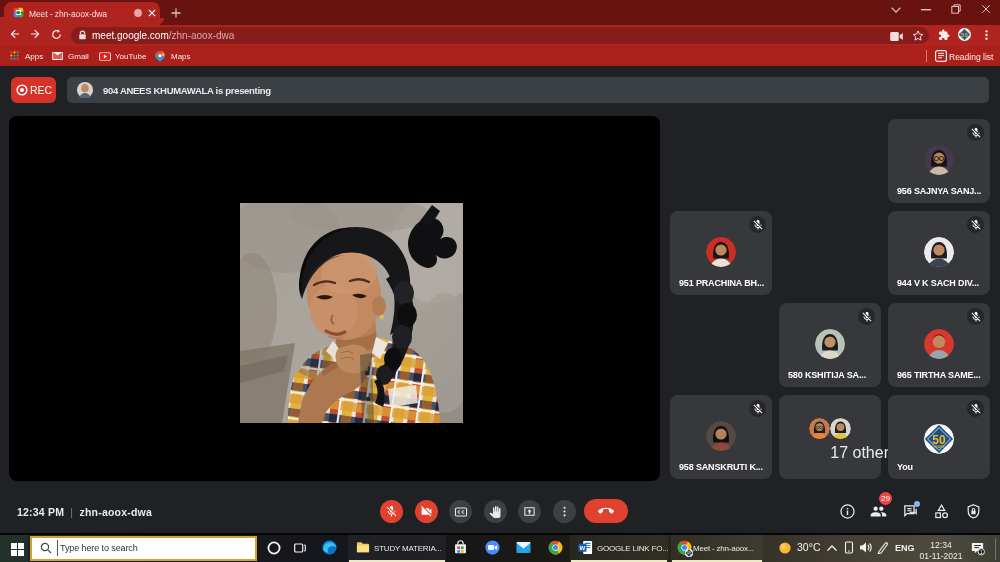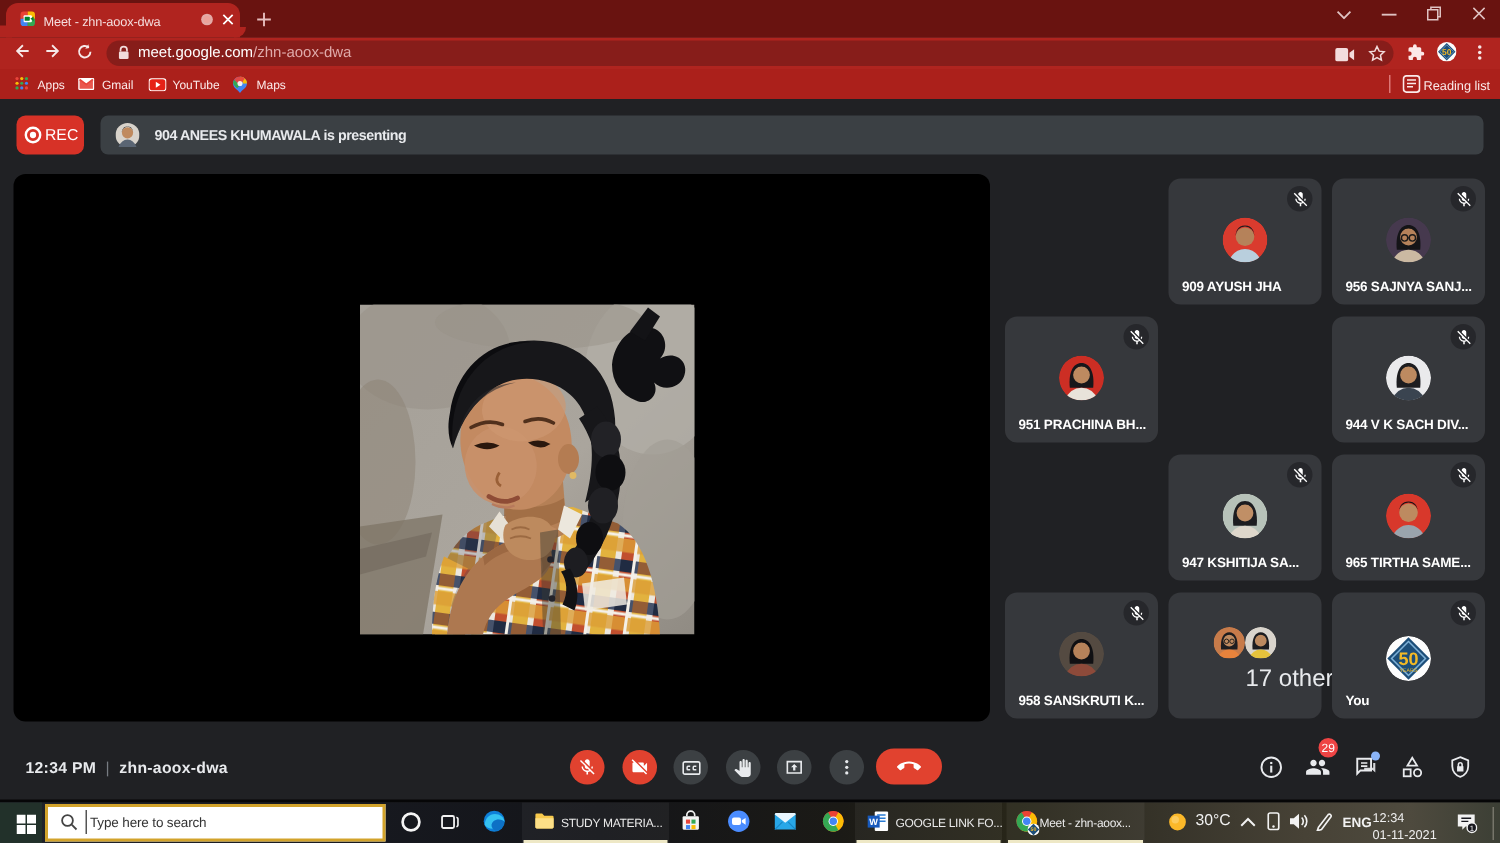--- a/index.html
+++ b/index.html
@@ -34,21 +34,21 @@
 .ricon{position:absolute;top:503px;width:17px;height:17px}
 
 #gapline{left:0;top:533px;width:1000px;height:2px;background:#060607}
 #taskbar{left:0;top:535px;width:1000px;height:27px;background:linear-gradient(90deg,#20232b 0%,#171920 22%,#141519 40%,#1b1a16 56%,#282619 68%,#37342a 78%,#474236 87%,#4e4a3e 94%,#3c3f35 100%)}
 #startbtn{left:0;top:535px;width:28px;height:27px;background:#22312a}
 #searchbox{left:30px;top:536px;width:227px;height:25px;background:#fff;border:2px solid #d2a32b}
 #searchtext{left:60px;top:543px;font-size:9px;letter-spacing:-.1px;color:#333}
 .tbtext{top:543.5px;font-size:8px;letter-spacing:-.2px;color:#e9e9e9;white-space:nowrap}
 .tbbtn{position:absolute;top:535px;height:27px;background:rgba(255,255,255,.05)}
 .tbline{position:absolute;top:559.5px;height:2.5px;background:#eee8c6}
-.clock{position:absolute;font-size:8.5px;color:#eee;text-align:left;line-height:11px}
+.clock{position:absolute;font-size:8.5px;color:#eee;text-align:center;line-height:11px}
 </style></head>
 <body>
 <div id="stage">
 
   <div class="abs" id="titlebar"></div>
   <div class="abs" id="tab"></div>
   <div class="abs" style="left:0;top:17px;width:8px;height:8px;background:#b0241f"></div>
   <div class="abs" style="left:156px;top:18px;width:8px;height:7px;background:#b0241f;border-radius:0 0 7px 0"></div>
   <div class="abs" id="tabtitle">Meet - zhn-aoox-dwa</div>
 
@@ -265,34 +265,20 @@
     <path d="M101 150 q6 -3 12 0 M100 156 q7 -3 14 0" fill="none" stroke="#9c6a42" stroke-width="1.2"></path>
     <path d="M120 152 L132 150 L134 220 L122 220z" fill="#3a3a30" opacity=".45"></path>
     <path d="M148 186 L176 182 L178 200 L150 204z" fill="#f0ebe2" opacity=".85"></path>
     <circle cx="127" cy="170" r="2.2" fill="#23232a"></circle>
     <circle cx="128" cy="196" r="2.2" fill="#23232a"></circle>
 
     <path d="M58 220 C59 202 64 188 72 176 L56 168 C50 184 48 202 48 220z" fill="url(#plaid)"></path>
   </svg>
   </div>
 
-  <div class="abs tile" style="left:779px;top:119px">
-    <div class="tmic">
-        <svg width="12" height="12" viewBox="0 0 24 24">
-          <path fill="#fff" d="M19 11h-1.7c0 .74-.16 1.43-.43 2.05l1.23 1.23c.56-.98.9-2.09.9-3.28zm-4.02.17c0-.06.02-.11.02-.17V5c0-1.66-1.34-3-3-3S9 3.34 9 5v.18l5.98 5.99zM4.27 3L3 4.27l6.01 6.01V11c0 1.66 1.33 3 2.99 3 .22 0 .44-.03.65-.08l1.66 1.66c-.71.33-1.5.52-2.31.52-2.76 0-5.3-2.1-5.3-5.1H5c0 3.41 2.72 6.23 6 6.72V21h2v-3.28c.91-.13 1.77-.45 2.54-.9L19.73 21 21 19.73 4.27 3z"></path>
-        </svg>
-      </div>
-    <div class="tav"><svg width="30" height="30" viewBox="0 0 30 30">
-          <circle cx="15" cy="15" r="15" fill="#da3b2e"></circle>
-          <path d="M3.5 30 Q7.5 21 15 21 Q22.5 21 26.5 30z" fill="#b9cfdd"></path>
-          <circle cx="15" cy="12.8" r="6.2" fill="#b5825a"></circle>
-          <path d="M8.8 12.2 a6.2 6.2 0 0 1 12.4 0 c0-2.6-1.2-6.8-6.2-6.8 s-6.2 4.2-6.2 6.8z" fill="#1d1d20"></path>
-        </svg></div>
-    <div class="tname">909 AYUSH JHA</div>
-  </div>
   <div class="abs tile" style="left:888px;top:119px">
     <div class="tmic">
         <svg width="12" height="12" viewBox="0 0 24 24">
           <path fill="#fff" d="M19 11h-1.7c0 .74-.16 1.43-.43 2.05l1.23 1.23c.56-.98.9-2.09.9-3.28zm-4.02.17c0-.06.02-.11.02-.17V5c0-1.66-1.34-3-3-3S9 3.34 9 5v.18l5.98 5.99zM4.27 3L3 4.27l6.01 6.01V11c0 1.66 1.33 3 2.99 3 .22 0 .44-.03.65-.08l1.66 1.66c-.71.33-1.5.52-2.31.52-2.76 0-5.3-2.1-5.3-5.1H5c0 3.41 2.72 6.23 6 6.72V21h2v-3.28c.91-.13 1.77-.45 2.54-.9L19.73 21 21 19.73 4.27 3z"></path>
         </svg>
       </div>
     <div class="tav"><svg width="30" height="30" viewBox="0 0 30 30">
           <circle cx="15" cy="15" r="15" fill="#46394e"></circle>
           <path d="M7.2 21.5 C6.2 11 9.5 5 15 5 C20.5 5 23.8 11 22.8 21.5z" fill="#141417"></path>
           <path d="M3.5 30 Q7.5 21.5 15 21.5 Q22.5 21.5 26.5 30z" fill="#cbb9a2"></path>
@@ -342,21 +328,21 @@
           <path fill="#fff" d="M19 11h-1.7c0 .74-.16 1.43-.43 2.05l1.23 1.23c.56-.98.9-2.09.9-3.28zm-4.02.17c0-.06.02-.11.02-.17V5c0-1.66-1.34-3-3-3S9 3.34 9 5v.18l5.98 5.99zM4.27 3L3 4.27l6.01 6.01V11c0 1.66 1.33 3 2.99 3 .22 0 .44-.03.65-.08l1.66 1.66c-.71.33-1.5.52-2.31.52-2.76 0-5.3-2.1-5.3-5.1H5c0 3.41 2.72 6.23 6 6.72V21h2v-3.28c.91-.13 1.77-.45 2.54-.9L19.73 21 21 19.73 4.27 3z"></path>
         </svg>
       </div>
     <div class="tav"><svg width="30" height="30" viewBox="0 0 30 30">
           <circle cx="15" cy="15" r="15" fill="#b7c2b9"></circle>
           <path d="M7.2 21.5 C6.2 11 9.5 5 15 5 C20.5 5 23.8 11 22.8 21.5z" fill="#1d1d20"></path>
           <path d="M3.5 30 Q7.5 21.5 15 21.5 Q22.5 21.5 26.5 30z" fill="#ded7cb"></path>
           <circle cx="15" cy="13" r="5.6" fill="#c08f66"></circle>
           <path d="M9.4 12.6 a5.6 5.6 0 0 1 11.2 0 c0-2.4-1-6.4-5.6-6.4 s-5.6 4-5.6 6.4z" fill="#1d1d20"></path>
         </svg></div>
-    <div class="tname">947 KSHITIJA SA...</div>
+    <div class="tname">580 KSHITIJA SA...</div>
   </div>
   <div class="abs tile" style="left:888px;top:303px">
     <div class="tmic">
         <svg width="12" height="12" viewBox="0 0 24 24">
           <path fill="#fff" d="M19 11h-1.7c0 .74-.16 1.43-.43 2.05l1.23 1.23c.56-.98.9-2.09.9-3.28zm-4.02.17c0-.06.02-.11.02-.17V5c0-1.66-1.34-3-3-3S9 3.34 9 5v.18l5.98 5.99zM4.27 3L3 4.27l6.01 6.01V11c0 1.66 1.33 3 2.99 3 .22 0 .44-.03.65-.08l1.66 1.66c-.71.33-1.5.52-2.31.52-2.76 0-5.3-2.1-5.3-5.1H5c0 3.41 2.72 6.23 6 6.72V21h2v-3.28c.91-.13 1.77-.45 2.54-.9L19.73 21 21 19.73 4.27 3z"></path>
         </svg>
       </div>
     <div class="tav"><svg width="30" height="30" viewBox="0 0 30 30">
           <circle cx="15" cy="15" r="15" fill="#d8382b"></circle>
           <path d="M3.5 30 Q7.5 21 15 21 Q22.5 21 26.5 30z" fill="#9aa4ad"></path>

